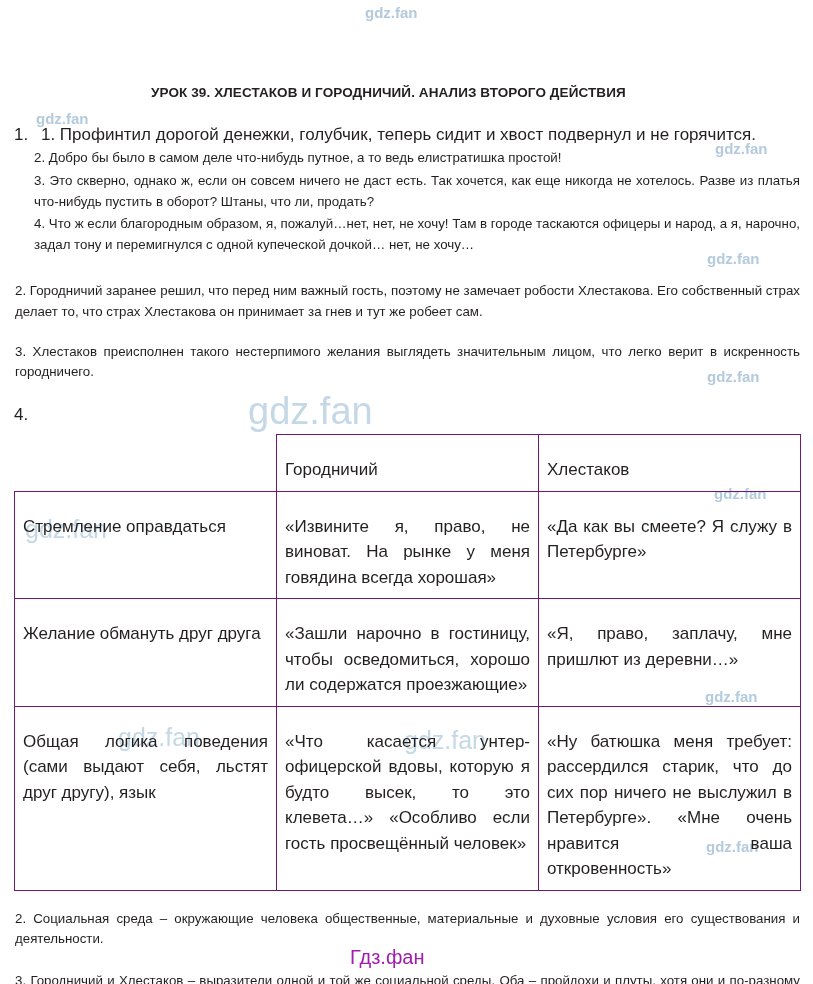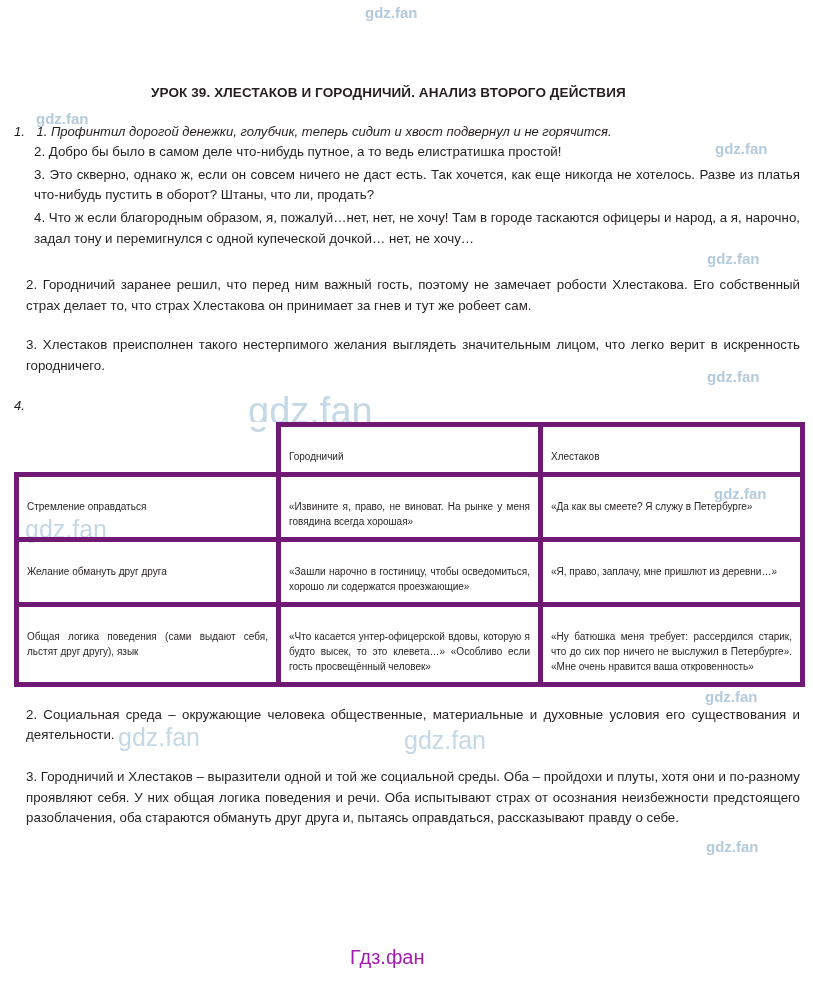--- a/index.html
+++ b/index.html
@@ -73,50 +73,49 @@
     font-size: 13.5px;
     font-weight: bold;
     margin: 0 0 22px 0;
     padding-left: 137px;
     letter-spacing: 0.1px;
   }
 
   p.para {
     font-size: 13.3px;
     line-height: 1.55;
-    margin: 0 0 13px 12px;
+    margin: 0 0 13px 1px;
     text-align: justify;
   }
   p.sub {
     font-size: 13.3px;
     line-height: 1.55;
     margin: 0 0 2px 0;
     text-align: justify;
     padding-left: 20px;
   }
   .num-line {
-    font-size: 13px;
+    font-size: 17px;
     line-height: 1.55;
     margin: 0;
-    font-style: italic;
   }
   .gap-md { height: 10px; }
 
   table.cmp {
     border-collapse: collapse;
     width: 786px;
     margin-top: 6px;
     margin-bottom: 18px;
     table-layout: fixed;
   }
   table.cmp td, table.cmp th {
-    border: 5px solid #701a75;
+    border: 1px solid #701a75;
     vertical-align: top;
     padding: 22px 8px 8px 8px;
-    font-size: 10px;
+    font-size: 17px;
     line-height: 1.5;
     text-align: justify;
     font-weight: normal;
   }
   table.cmp th {
     text-align: left;
   }
   table.cmp col.c1 { width: 262px; }
   table.cmp col.c2 { width: 262px; }
   table.cmp col.c3 { width: 262px; }

